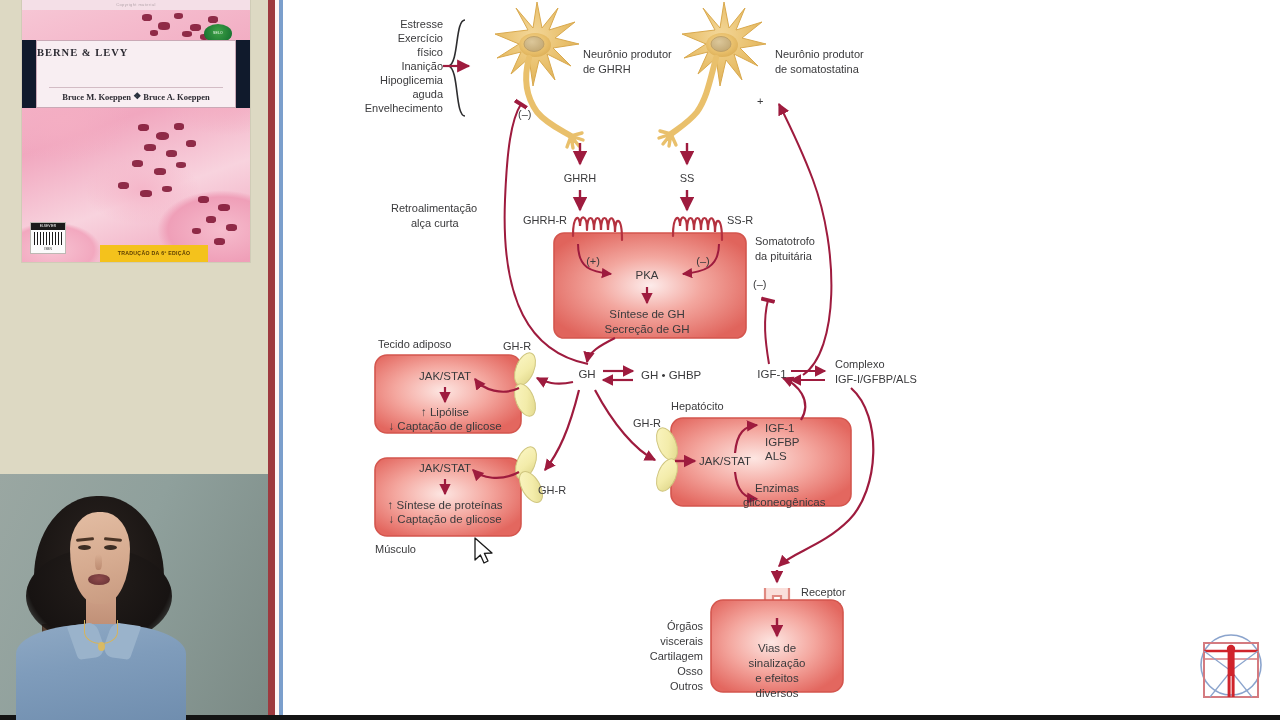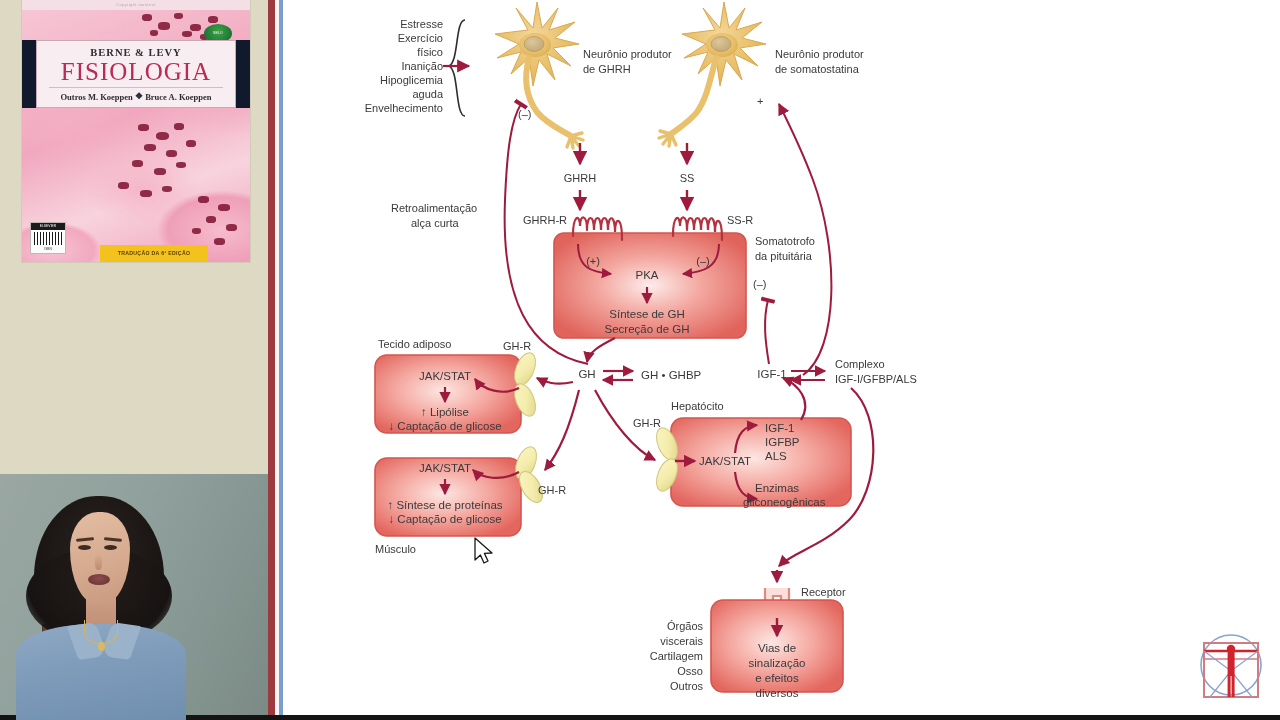--- a/index.html
+++ b/index.html
@@ -39,21 +39,21 @@
   .speck{ position:absolute; background:#7d1230; border-radius:40%; opacity:.85;}
   .book-frame{
     position:absolute; left:14px; top:40px; right:14px; height:68px;
     background:#f8eef2; border:1.5px solid #caa9b6;
   }
   .book-side{
     position:absolute; top:40px; width:18px; height:68px; background:#101a2c;
   }
   .book-side.l{ left:0px; } .book-side.r{ right:0px; }
   .bl-brand{
-    position:absolute; left:0; right:0; top:6px; text-align:center;
+    position:absolute; left:0; right:0; top:6px; text-align:left;
     font-family:"Liberation Serif", serif; font-weight:bold;
     font-size:10.5px; letter-spacing:1px; color:#2d2b33;
   }
   .bl-title{
     position:absolute; left:0; right:0; top:17px; text-align:center;
     font-family:"Liberation Serif", serif; font-size:25px; letter-spacing:1px;
     color:#b92b55;
   }
   .bl-rule{ position:absolute; left:12px; right:12px; top:46px; height:1px; background:#d3bcc5; }
   .bl-authors{
@@ -190,24 +190,23 @@
       <span class="speck" style="left:170px;top:228px;width:9px;height:6px;"></span>
       <span class="speck" style="left:192px;top:238px;width:11px;height:7px;"></span>
 
       <div class="seal">SELO</div>
 
       <div class="book-side l"></div>
       <div class="book-side r"></div>
 
       <div class="book-frame">
         <div class="bl-brand">BERNE &amp; LEVY</div>
-        <div class="bl-title">FISIOLOGIA</div>
         <div class="bl-rule"></div>
         <div class="bl-authors">
-          <span>Outros M. Koeppen</span>
+          <span>Bruce M. Koeppen</span>
           <span class="bl-diamond">❖</span>
           <span>Bruce A. Koeppen</span>
         </div>
       </div>
 
       <div class="elsevier-badge">
         <div class="eb-top">ELSEVIER</div>
         <div class="eb-mid"></div>
         <div class="eb-bot">ISBN</div>
       </div>

